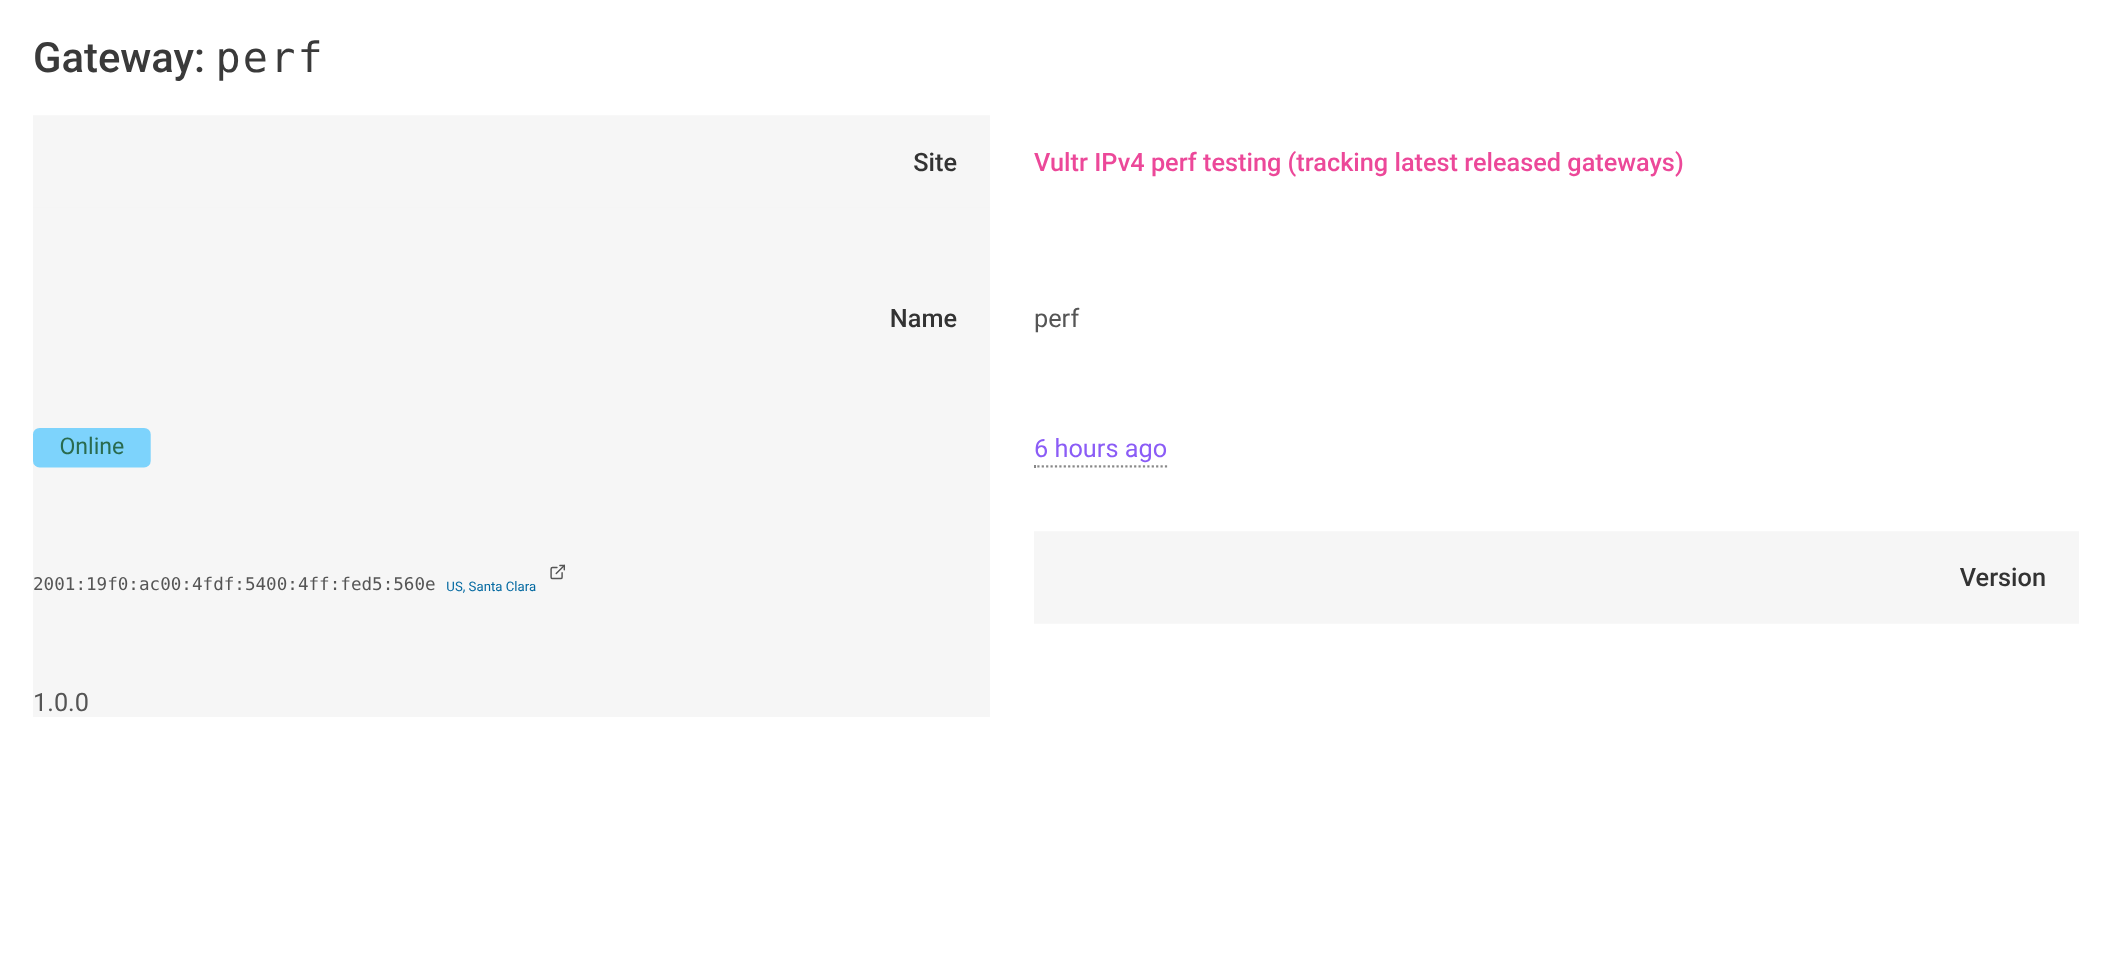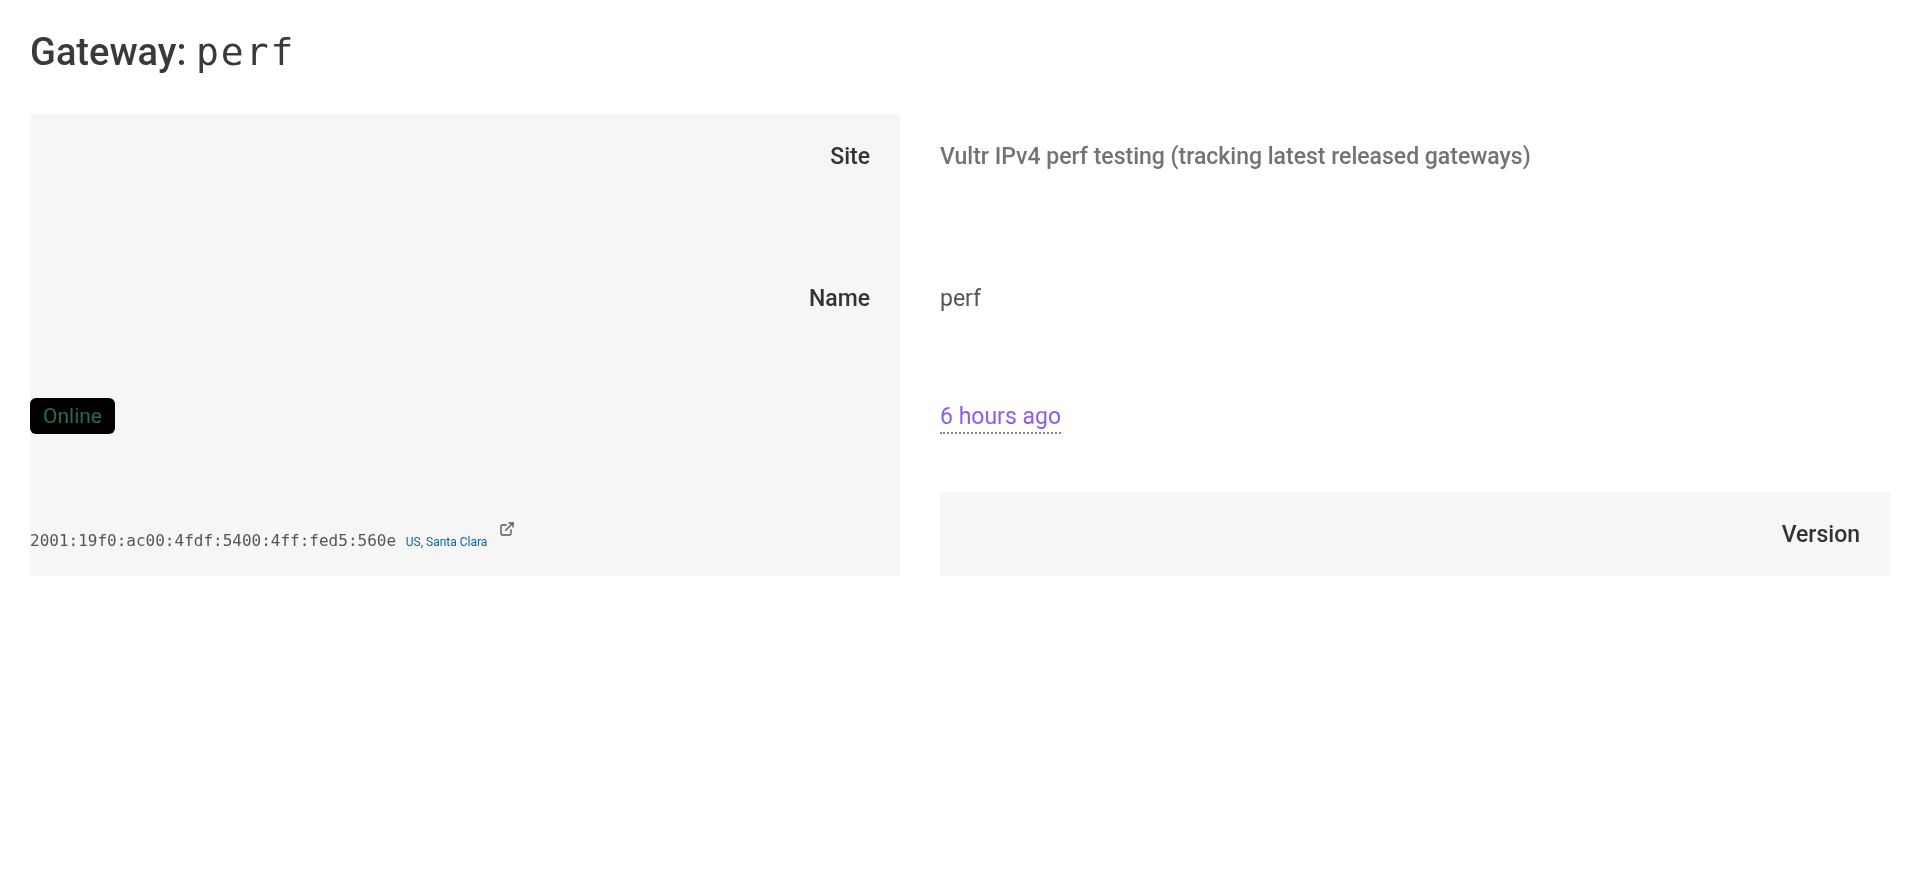--- a/index.html
+++ b/index.html
@@ -6,21 +6,21 @@
   body {
     font-family: -apple-system, BlinkMacSystemFont, "Segoe UI", Roboto, "Helvetica Neue", Arial, sans-serif;
     background: #ffffff;
     color: #333;
     padding: 30px 30px 0 30px;
   }
   h1.page-title {
     font-size: 38px;
     font-weight: 500;
     color: #3a3a3a;
-    margin-bottom: 40px;
+    margin-bottom: 30px;
   }
   h1.page-title .mono {
     font-family: ui-monospace, SFMono-Regular, Menlo, Consolas, monospace;
     letter-spacing: 2px;
     color: #3a3a3a;
   }
   .detail-grid {
     display: grid;
     grid-template-columns: 870px 1fr;
     column-gap: 40px;
@@ -46,30 +46,30 @@
     width: 870px;
     height: 100%;
     background: #f6f6f6;
     z-index: -1;
   }
   .value-cell {
     font-size: 23px;
     color: #555;
   }
   .value-cell a.site-link {
-    color: #737373;
+    color: #ec4899;
     text-decoration: none;
     font-weight: 500;
     font-size: 23px;
   }
   .status-badge {
     display: inline-block;
-    background: #000000;
+    background: #7dd3fc;
     color: #2a6b4f;
-    padding: 6px 13px;
+    padding: 6px 24px;
     border-radius: 6px;
     font-size: 21px;
   }
   .dotted {
     border-bottom: 2px dotted #888;
     padding-bottom: 2px;
     color: #8b5cf6;
   }
   .ip-mono {
     font-family: ui-monospace, SFMono-Regular, Menlo, Consolas, monospace;
@@ -128,15 +128,16 @@
     <span class="ext-icon">
       <svg viewBox="0 0 24 24" fill="none" stroke-width="2" stroke-linecap="round" stroke-linejoin="round">
         <path d="M18 13v6a2 2 0 0 1-2 2H5a2 2 0 0 1-2-2V8a2 2 0 0 1 2-2h6"></path>
         <polyline points="15 3 21 3 21 9"></polyline>
         <line x1="10" y1="14" x2="21" y2="3"></line>
       </svg>
     </span>
   </div>
 
   <div class="label-cell">Version</div>
+  <div class="value-cell">1.0.0</div>
 
   <div class="highlight-box" id="hb" style="left: 745px; top: 702px; width: 245px; height: 100px;"></div>
 </div>
 
 </body></html>

